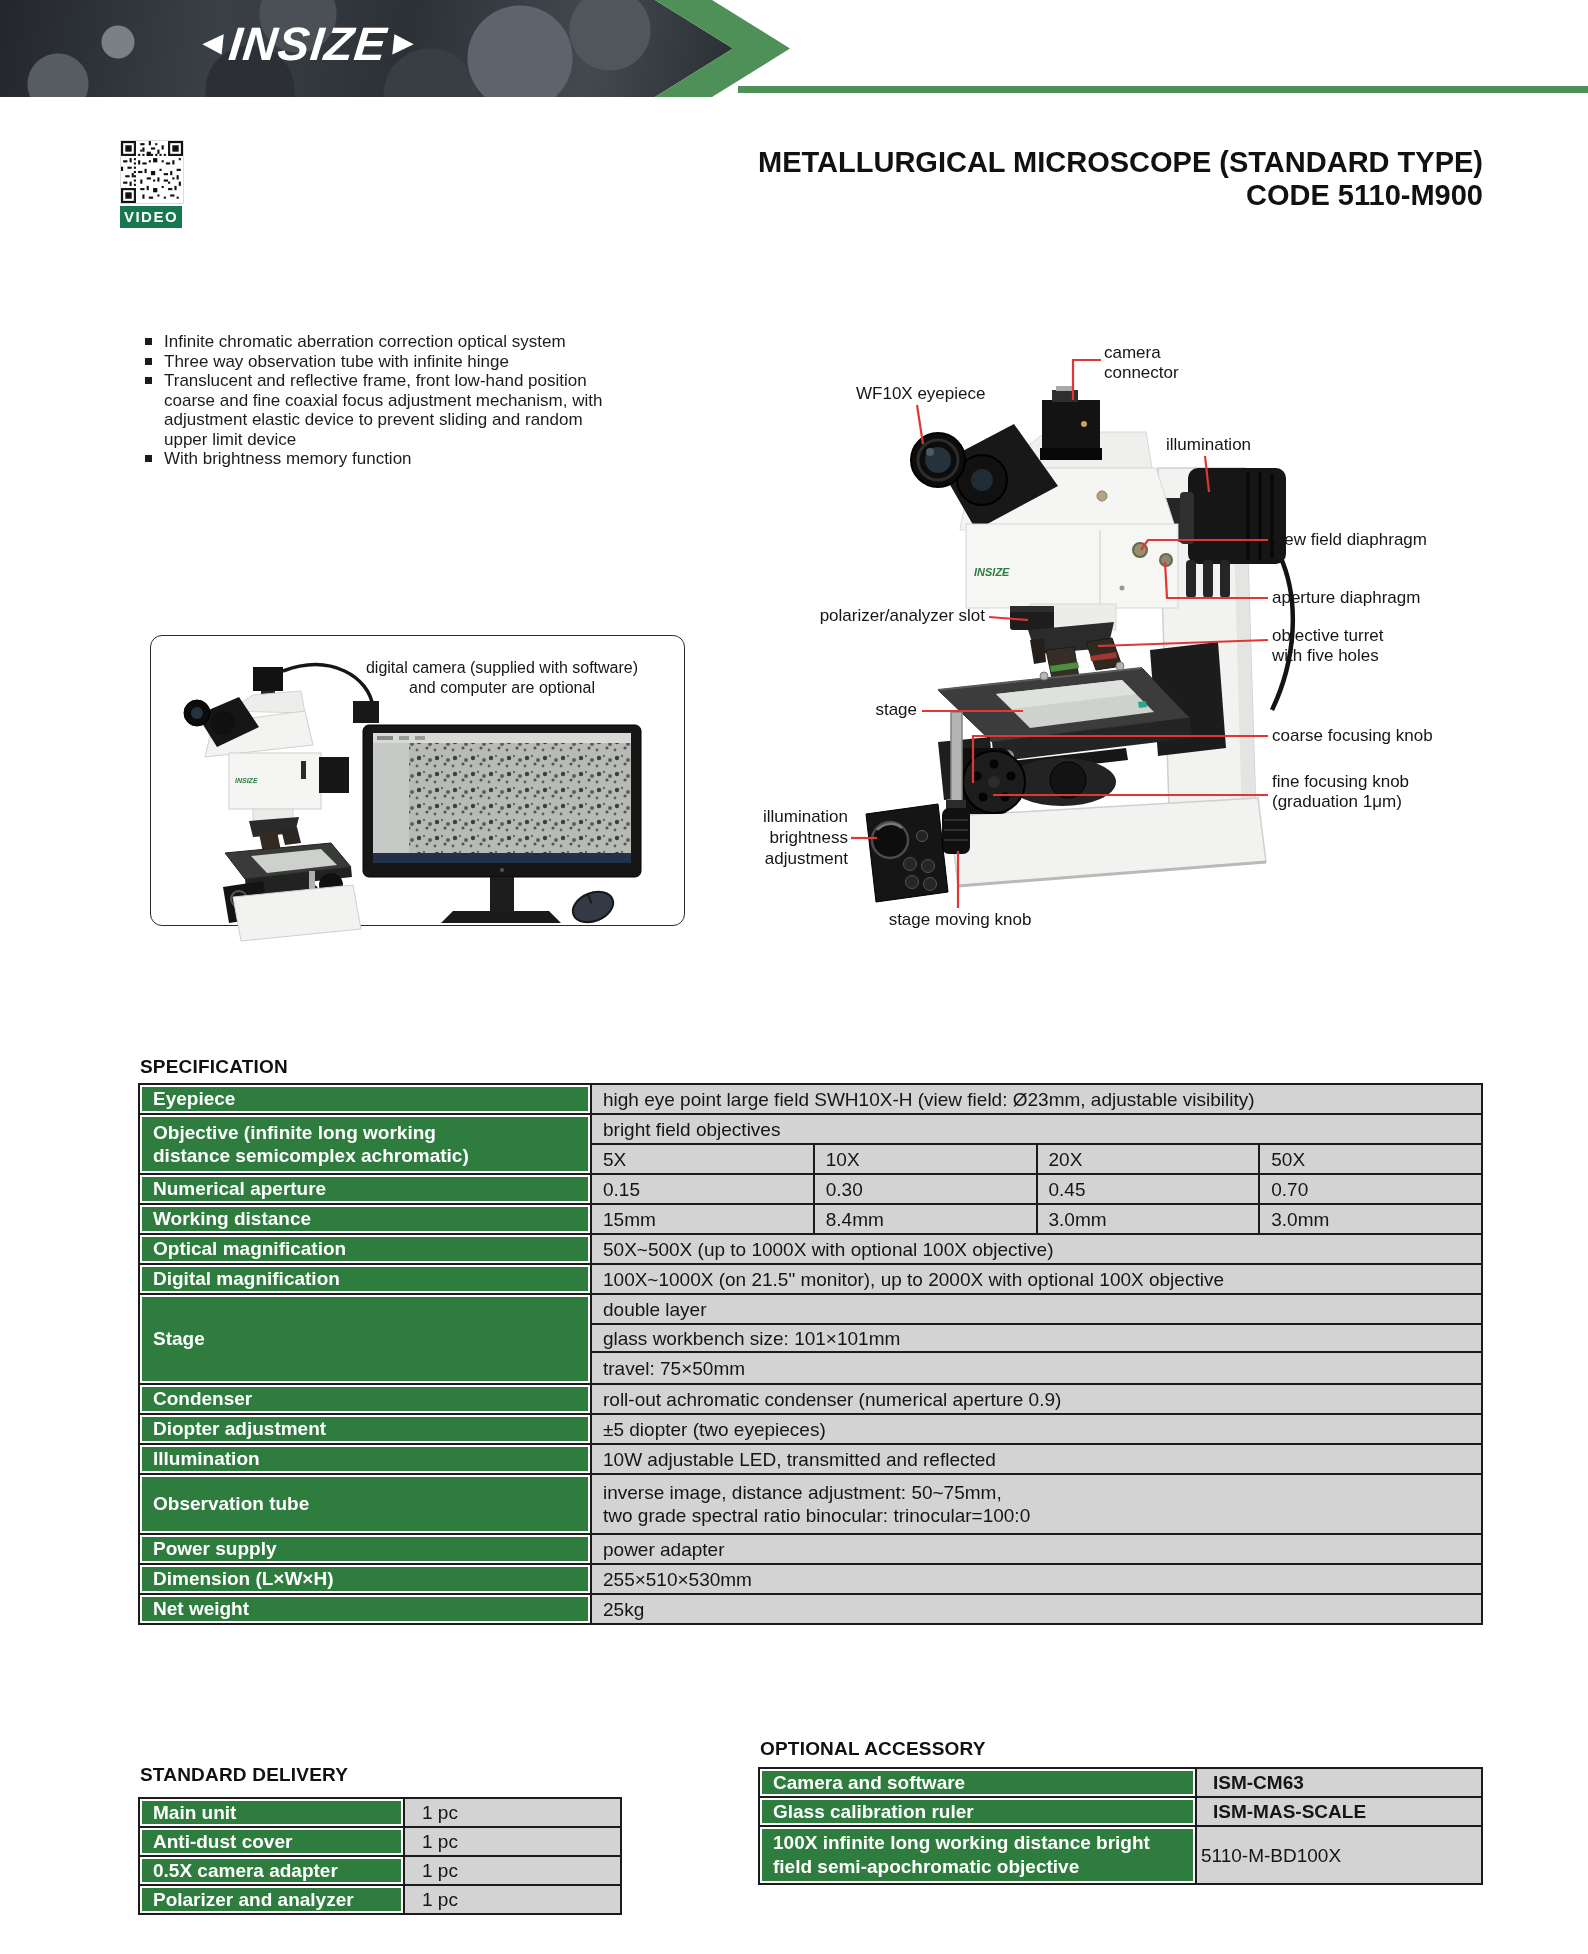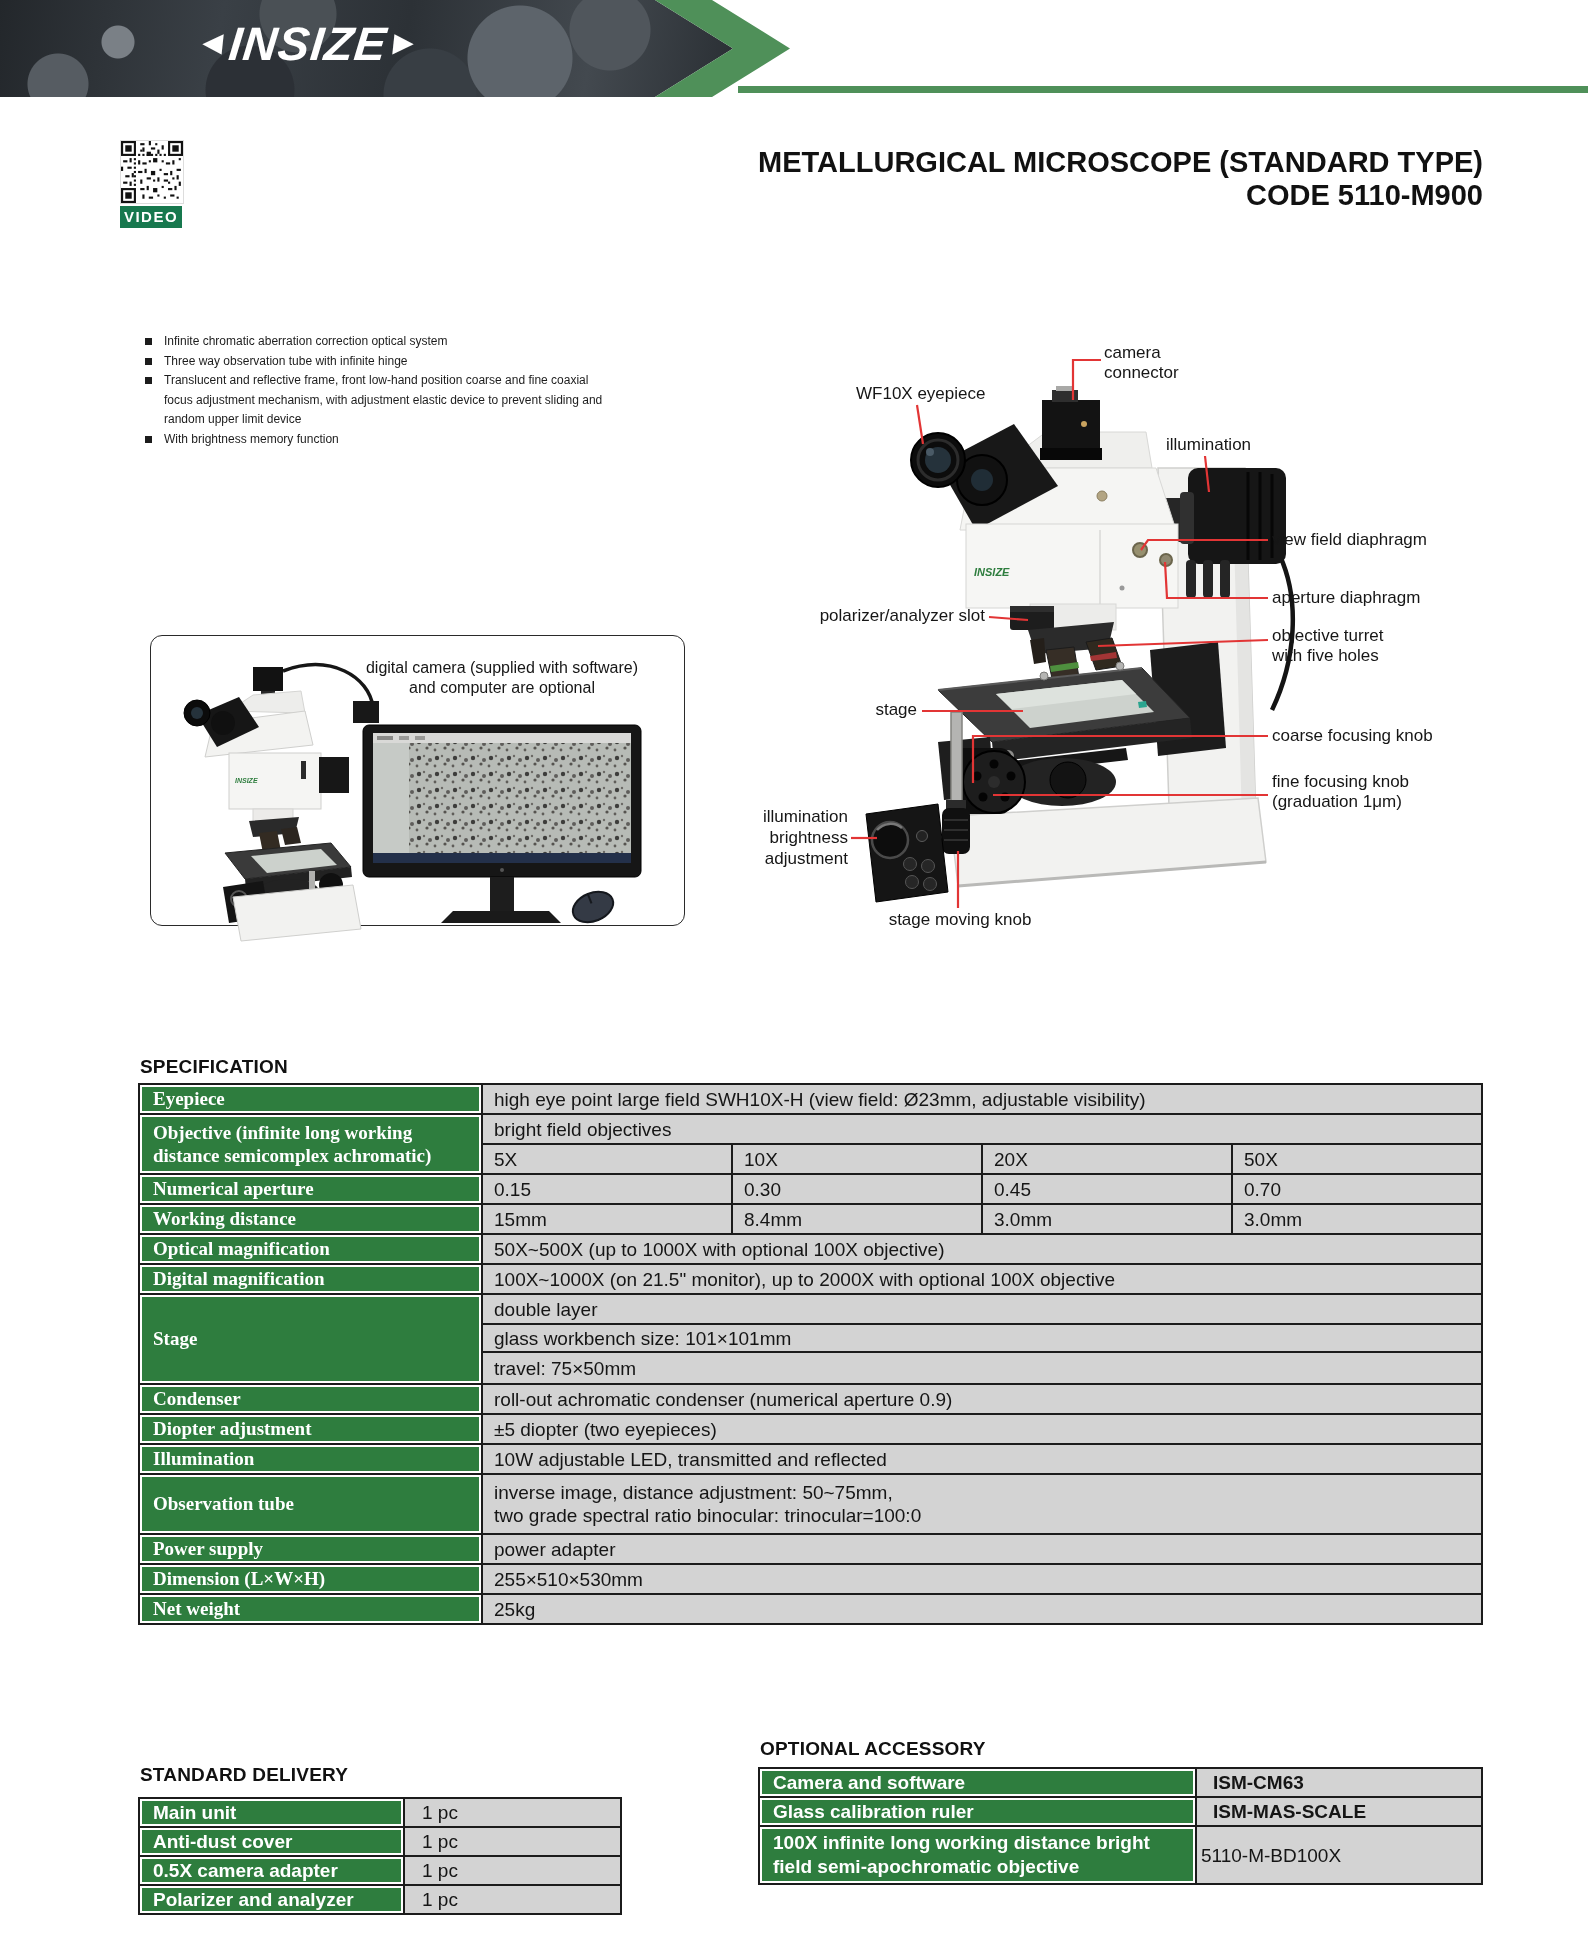--- a/index.html
+++ b/index.html
@@ -27,21 +27,21 @@
   
   .qrwrap{position:absolute;left:120px;top:140px;width:62px;}
   .qrwrap svg{display:block;border:1px solid #ddd;}
   .video-badge{margin-top:2px;background:#17784E;color:#fff;font-weight:bold;
         font-size:15px;text-align:center;letter-spacing:1.5px;padding:2px 0 3px;}
   
   .doc-title{position:absolute;right:105px;top:146px;text-align:right;font-weight:bold;
         font-size:29px;line-height:33px;color:#111;}
   
   .features{position:absolute;left:145px;top:332px;width:470px;margin:0;padding:0;list-style:none;
-        font-size:12px;line-height:19.5px;color:#1c1c1c;}
+        font-size:17px;line-height:19.5px;color:#1c1c1c;}
   .features li{position:relative;padding-left:19px;margin:0 0 0 0;width:445px;}
   .features li::before{content:"";position:absolute;left:0;top:6px;width:7px;height:7px;background:#1c1c1c;}
   
   .callout{position:absolute;font-size:17px;line-height:20px;color:#161616;white-space:pre-line;}
   .ra{text-align:right;}
   .scope-art{position:absolute;left:640px;top:330px;}
   
   .inset{position:absolute;left:150px;top:635px;width:535px;height:291px;
          border:1.5px solid #2a2a2a;border-radius:12px;box-sizing:border-box;}
   .inset svg{position:absolute;left:0;top:0;}
@@ -50,21 +50,21 @@
   
   .sec-title{position:absolute;font-size:19px;font-weight:bold;color:#111;letter-spacing:.2px;}
   .tbl{position:absolute;border:2px solid #1b1b1b;box-sizing:border-box;}
   .tr{display:flex;border-top:2px solid #1b1b1b;}
   .tr:first-child{border-top:none;}
   .g{background:#2E7D3E;color:#fff;font-weight:bold;font-size:19px;
      display:flex;align-items:center;padding-left:13px;box-sizing:border-box;
      box-shadow:inset 0 0 0 2px #fff;white-space:pre-line;line-height:22px;}
   .v{background:#D3D3D3;color:#151515;font-size:19px;display:flex;align-items:center;
      padding-left:11px;box-sizing:border-box;white-space:pre-line;line-height:23px;}
-  .lc{width:343px;flex:none;border-right:2px solid #1b1b1b;box-sizing:border-box;font-family:Liberation Serif, serif;}
+  .lc{width:452px;flex:none;border-right:2px solid #1b1b1b;box-sizing:border-box;}
   .vflex{flex:1;display:flex;flex-direction:column;}
   .sub{border-top:2px solid #1b1b1b;}
   .cols{display:flex;flex:1;}
   .c{flex:1;border-left:2px solid #1b1b1b;box-sizing:border-box;}
   .c:first-child{border-left:none;}
   .grow{flex:1;}
 </style>
 </head>
 <body>
 

